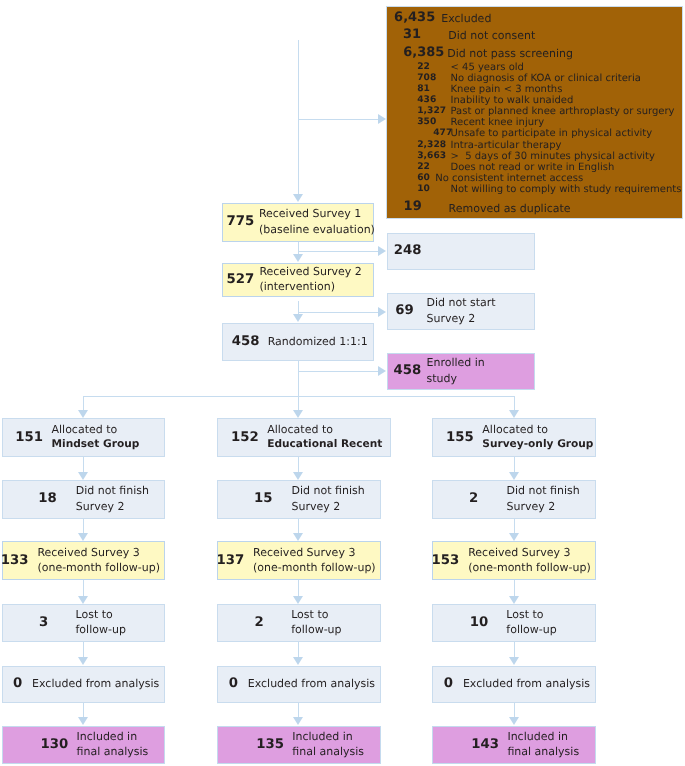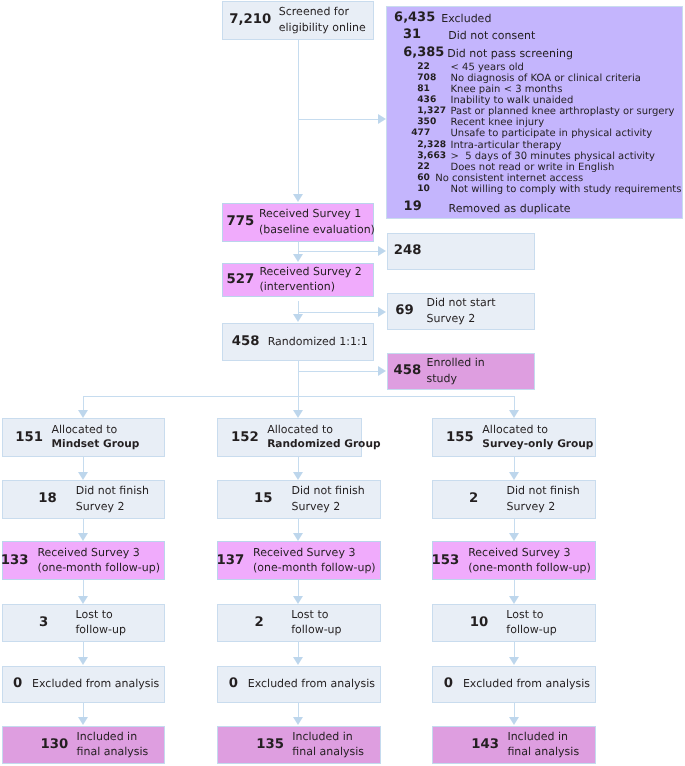--- a/index.html
+++ b/index.html
@@ -6,62 +6,55 @@
   html,body{margin:0;padding:0;background:#ffffff;}
   body{width:685px;height:766px;overflow:hidden;
        font-family:"DejaVu Sans", sans-serif;
        -webkit-font-smoothing:antialiased;
        text-rendering:geometricPrecision;}
   #stage{position:relative;width:685px;height:766px;}
 
   
   .box{position:absolute;box-sizing:border-box;display:flex;align-items:center;}
   .b-light{background:#e8eef6;border:1px solid #c9dcee;}
-  .b-blue {background:#f0abfc;border:1px solid #bbd4ec;}
+  .b-blue {background:#fef9c3;border:1px solid #bbd4ec;}
   .b-pink {background:#de9ee0;border:1px solid #c4daee;}
 
   .num{position:absolute;font-weight:bold;color:#231f20;font-size:13.3px;
        line-height:11px;white-space:nowrap;margin-top:-1px;}
   .lbl{position:absolute;color:#231f20;font-size:11px;line-height:15.4px;
        white-space:nowrap;margin-top:-1.1px;}
   .lbl .s{display:block;}
   .lbl .s.b{font-weight:bold;font-size:10.6px;}
 
   
   .vline{position:absolute;width:1px;background:#c6dcef;}
   .hline{position:absolute;height:1px;background:#c6dcef;}
   .arrD{position:absolute;width:0;height:0;
         border-left:5.5px solid transparent;border-right:5.5px solid transparent;
         border-top:8.5px solid #bdd6ec;}
   .arrR{position:absolute;width:0;height:0;
         border-top:5.5px solid transparent;border-bottom:5.5px solid transparent;
         border-left:8.5px solid #bdd6ec;}
 
   
-  #excl{position:absolute;box-sizing:border-box;background:#c4b5fd;border:1px solid #c9dcee;
+  #excl{position:absolute;box-sizing:border-box;background:#a16207;border:1px solid #c9dcee;
         left:386.3px;top:6.0px;width:297.2px;height:213.2px;}
   .ex-n{position:absolute;font-weight:bold;color:#231f20;white-space:pre;}
   .ex-t{position:absolute;color:#231f20;white-space:pre;}
   .ex-big{font-size:13px;line-height:13px;}
   .ex-sml{font-size:11px;line-height:11px;}
   .ex-rn{font-size:9.1px;line-height:9.1px;font-weight:bold;}
   .ex-rt{font-size:10px;line-height:10px;}
 </style>
 </head>
 <body>
 
 <div id="stage">
 
-  <div class="box b-light" style="left:221.5px;top:0.5px;width:152.8px;height:39.1px">
-    <span class="num" style="left:6.7px">7,210</span>
-    <span class="lbl" style="left:56.3px">
-      <span class="s">Screened for</span>
-      <span class="s">eligibility online</span>
-    </span>
-  </div>
   <div class="box b-blue" style="left:221.5px;top:202.7px;width:152.8px;height:38.9px">
     <span class="num" style="left:4.1px">775</span>
     <span class="lbl" style="left:36.4px">
       <span class="s">Received Survey 1</span>
       <span class="s">(baseline evaluation)</span>
     </span>
   </div>
   <div class="box b-blue" style="left:221.5px;top:262.9px;width:152.8px;height:34px">
     <span class="num" style="left:4.1px">527</span>
     <span class="lbl" style="left:36.9px">
@@ -129,25 +122,25 @@
     </span>
   </div>
   <div class="box b-pink" style="left:1.5px;top:725.9px;width:163.4px;height:38.3px">
     <span class="num" style="left:38.0px">130</span>
     <span class="lbl" style="left:74.1px">
       <span class="s">Included in</span>
       <span class="s">final analysis</span>
     </span>
   </div>
 
-  <div class="box b-light" style="left:217.2px;top:418.2px;width:145px;height:38.7px">
+  <div class="box b-light" style="left:217.2px;top:418.2px;width:174px;height:38.7px">
     <span class="num" style="left:12.7px">152</span>
     <span class="lbl" style="left:49.0px">
       <span class="s">Allocated to</span>
-      <span class="s b">Randomized Group</span>
+      <span class="s b">Educational Recent</span>
     </span>
   </div>
   <div class="box b-light" style="left:217.2px;top:480.0px;width:163.4px;height:38.7px">
     <span class="num" style="left:35.7px">15</span>
     <span class="lbl" style="left:73.3px">
       <span class="s">Did not finish</span>
       <span class="s">Survey 2</span>
     </span>
   </div>
   <div class="box b-blue" style="left:217.2px;top:541.3px;width:163.4px;height:38.9px">
@@ -232,21 +225,21 @@
     <span class="ex-n ex-rn" style="left:30.0px;top:67.08px">708</span>
     <span class="ex-t ex-rt" style="left:63.2px;top:67.08px">No diagnosis of KOA or clinical criteria</span>
     <span class="ex-n ex-rn" style="left:30.0px;top:78.16px">81</span>
     <span class="ex-t ex-rt" style="left:63.2px;top:78.16px">Knee pain &lt; 3 months</span>
     <span class="ex-n ex-rn" style="left:30.0px;top:89.24px">436</span>
     <span class="ex-t ex-rt" style="left:63.2px;top:89.24px">Inability to walk unaided</span>
     <span class="ex-n ex-rn" style="left:30.0px;top:100.32px">1,327</span>
     <span class="ex-t ex-rt" style="left:63.2px;top:100.32px">Past or planned knee arthroplasty or surgery</span>
     <span class="ex-n ex-rn" style="left:30.0px;top:111.4px">350</span>
     <span class="ex-t ex-rt" style="left:63.2px;top:111.4px">Recent knee injury</span>
-    <span class="ex-n ex-rn" style="left:24px;top:122.48px">477</span>
+    <span class="ex-n ex-rn" style="left:46px;top:122.48px">477</span>
     <span class="ex-t ex-rt" style="left:63.2px;top:122.48px">Unsafe to participate in physical activity</span>
     <span class="ex-n ex-rn" style="left:30.0px;top:133.56px">2,328</span>
     <span class="ex-t ex-rt" style="left:63.2px;top:133.56px">Intra-articular therapy</span>
     <span class="ex-n ex-rn" style="left:30.0px;top:144.64px">3,663</span>
     <span class="ex-t ex-rt" style="left:63.2px;top:144.64px">&gt;  5 days of 30 minutes physical activity</span>
     <span class="ex-n ex-rn" style="left:30.0px;top:155.72px">22</span>
     <span class="ex-t ex-rt" style="left:63.2px;top:155.72px">Does not read or write in English</span>
     <span class="ex-n ex-rn" style="left:30.0px;top:166.8px">60</span>
     <span class="ex-t ex-rt" style="left:48px;top:166.8px">No consistent internet access</span>
     <span class="ex-n ex-rn" style="left:30.0px;top:177.88px">10</span>

